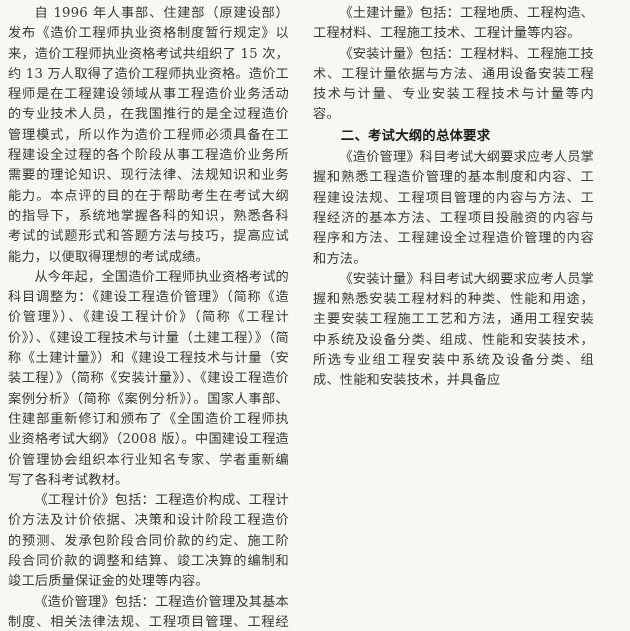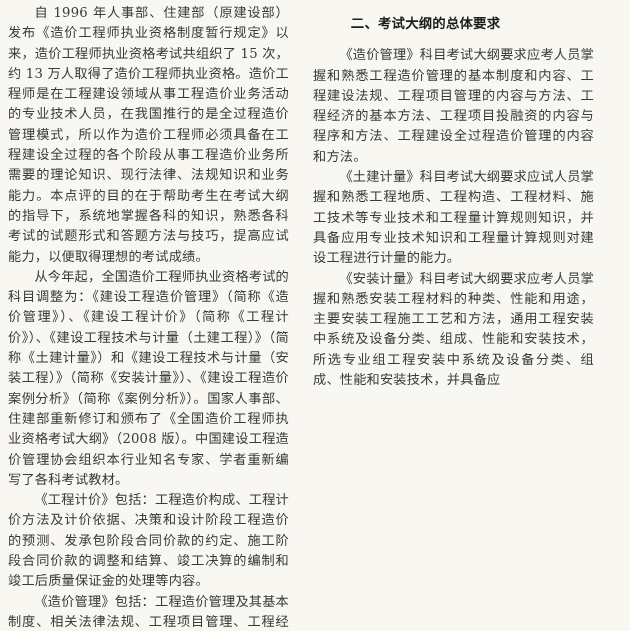--- a/index.html
+++ b/index.html
@@ -31,39 +31,40 @@
     margin: 0;
     font-size: 13.2px;
     line-height: 20.3px;
     color: #3a3a3a;
     text-align: justify;
     text-justify: inter-ideograph;
     text-indent: 2em;
     letter-spacing: 0.2px;
   }
   .heading {
-    margin: 11px;
+    margin: 1px;
     font-family: "DejaVu Sans", "Liberation Sans", sans-serif;
     font-weight: 700;
     font-size: 13.4px;
     line-height: 20.3px;
     color: #1c1c1c;
     text-indent: 2em;
     letter-spacing: 0.2px;
   }
 </style>
 </head>
 <body>
 
 <div class="page">
   <div class="col">
     <p class="para">自 1996 年人事部、住建部（原建设部）发布《造价工程师执业资格制度暂行规定》以来，造价工程师执业资格考试共组织了 15 次，约 13 万人取得了造价工程师执业资格。造价工程师是在工程建设领域从事工程造价业务活动的专业技术人员，在我国推行的是全过程造价管理模式，所以作为造价工程师必须具备在工程建设全过程的各个阶段从事工程造价业务所需要的理论知识、现行法律、法规知识和业务能力。本点评的目的在于帮助考生在考试大纲的指导下，系统地掌握各科的知识，熟悉各科考试的试题形式和答题方法与技巧，提高应试能力，以便取得理想的考试成绩。</p>
     <p class="para">从今年起，全国造价工程师执业资格考试的科目调整为：《建设工程造价管理》（简称《造价管理》）、《建设工程计价》（简称《工程计价》）、《建设工程技术与计量（土建工程）》（简称《土建计量》）和《建设工程技术与计量（安装工程）》（简称《安装计量》）、《建设工程造价案例分析》（简称《案例分析》）。国家人事部、住建部重新修订和颁布了《全国造价工程师执业资格考试大纲》（2008 版）。中国建设工程造价管理协会组织本行业知名专家、学者重新编写了各科考试教材。</p>
     <p class="para">《工程计价》包括：工程造价构成、工程计价方法及计价依据、决策和设计阶段工程造价的预测、发承包阶段合同价款的约定、施工阶段合同价款的调整和结算、竣工决算的编制和竣工后质量保证金的处理等内容。</p>
     <p class="para">《造价管理》包括：工程造价管理及其基本制度、相关法律法规、工程项目管理、工程经济、工程项目投融资、工程建设全过程造价管理等内容。</p>
   </div>
   <div class="col">
+    <p class="para">《土建计量》包括：工程地质、工程构造、工程材料、工程施工技术、工程计量等内容。</p>
+    <p class="para">《安装计量》包括：工程材料、工程施工技术、工程计量依据与方法、通用设备安装工程技术与计量、专业安装工程技术与计量等内容。</p>
     <p class="heading">二、考试大纲的总体要求</p>
     <p class="para">《造价管理》科目考试大纲要求应考人员掌握和熟悉工程造价管理的基本制度和内容、工程建设法规、工程项目管理的内容与方法、工程经济的基本方法、工程项目投融资的内容与程序和方法、工程建设全过程造价管理的内容和方法。</p>
-    <p class="para">《土建计量》科目考试大纲要求应试人员掌握和熟悉工程地质、工程构造、工程材料、施工技术等专业技术和工程量计算规则知识，并具备应用专业技术知识和工程量计算规则对建设工程进行计量的能力。</p>
     <p class="para">《安装计量》科目考试大纲要求应考人员掌握和熟悉安装工程材料的种类、性能和用途，主要安装工程施工工艺和方法，通用工程安装中系统及设备分类、组成、性能和安装技术，所选专业组工程安装中系统及设备分类、组成、性能和安装技术，并具备应</p>
   </div>
 </div>
 
 </body></html>

